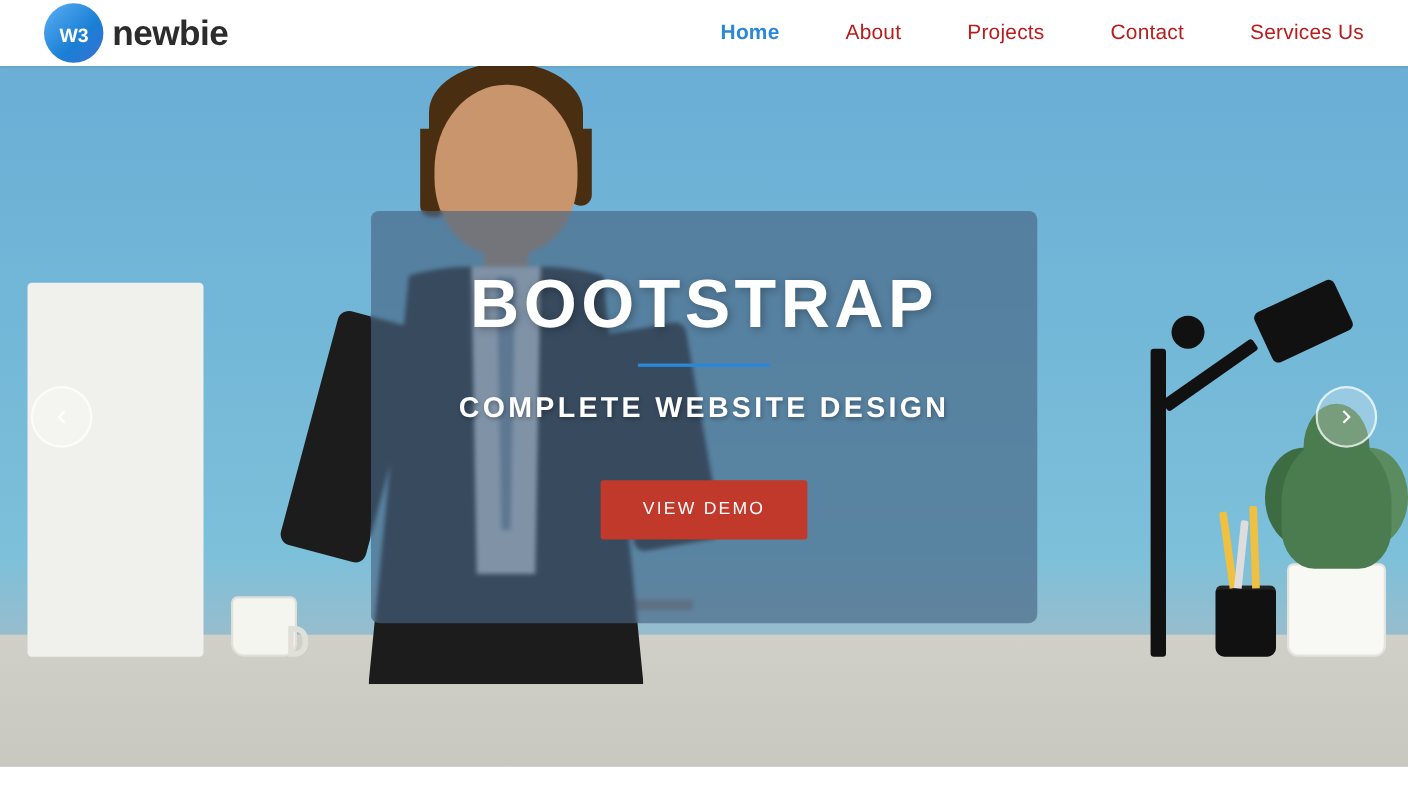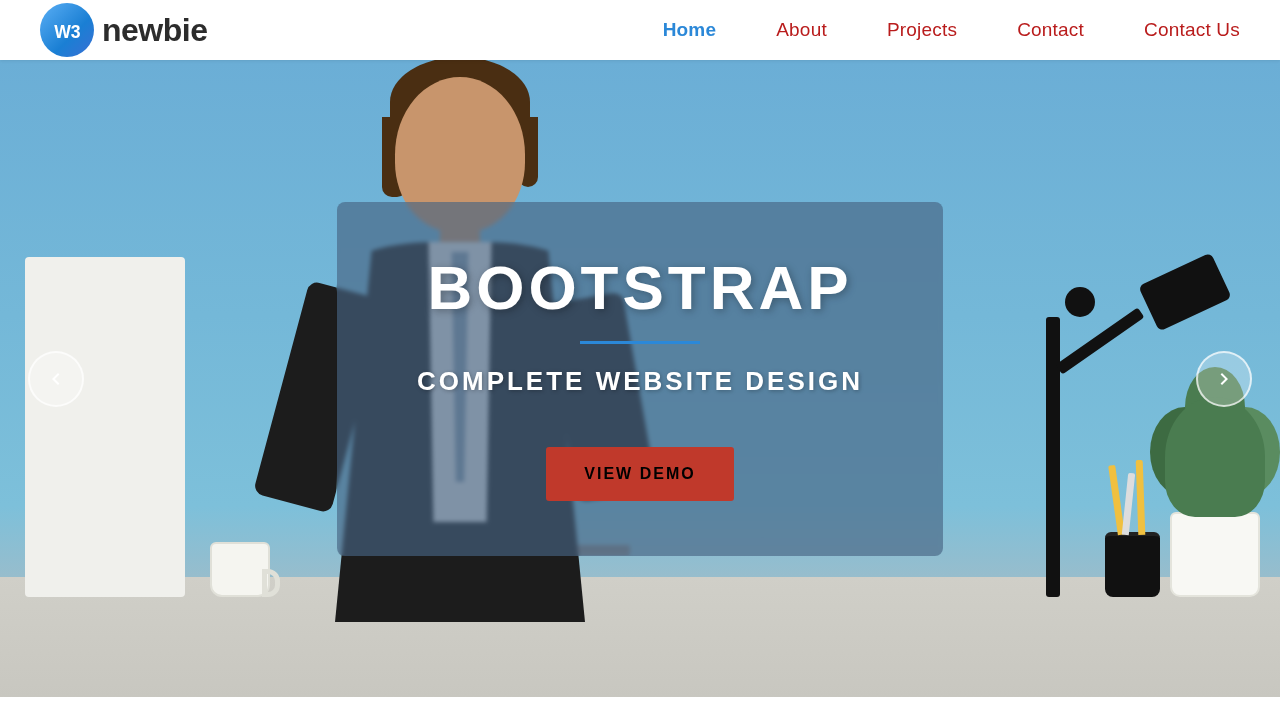--- a/index.html
+++ b/index.html
@@ -84,21 +84,21 @@
     }
 
     
     .hero-overlay {
       position: absolute;
       top: 50%;
       left: 50%;
       transform: translate(-50%, -50%);
       background: rgba(70, 100, 130, 0.65);
       border-radius: 8px;
-      padding: 50px 80px 55px;
+      padding: 50px 80px 76px;
       text-align: center;
       min-width: 520px;
       backdrop-filter: blur(2px);
     }
 
     .hero-title {
       font-size: 62px;
       font-weight: 800;
       color: #ffffff;
       letter-spacing: 4px;
@@ -123,25 +123,25 @@
     }
 
     .hero-buttons {
       display: flex;
       gap: 20px;
       justify-content: center;
     }
 
     .btn-demo {
       background: #c0392b;
-      color: #000000;
+      color: #ffffff;
       border: none;
       padding: 18px 38px;
       font-size: 16px;
-      font-weight: 700;
+      font-weight: 400;
       letter-spacing: 2px;
       cursor: pointer;
       border-radius: 3px;
       text-transform: uppercase;
     }
 
     .btn-start {
       background: #2b88d8;
       color: #fff;
       border: none;
@@ -541,21 +541,21 @@
       </svg>
     </div>
     <span class="logo-text">newbie</span>
   </div>
 
   <nav class="nav-links">
     <a class="nav-link active">Home</a>
     <a class="nav-link">About</a>
     <a class="nav-link">Projects</a>
     <a class="nav-link">Contact</a>
-    <a class="nav-link">Contact Us</a>
+    <a class="nav-link">Services Us</a>
   </nav>
 </nav>
 
 <section class="hero">
 
   <div class="hero-bg-gradient"></div>
 
   <div class="desk-surface"></div>
 
   <div class="desk-white-block"></div>

